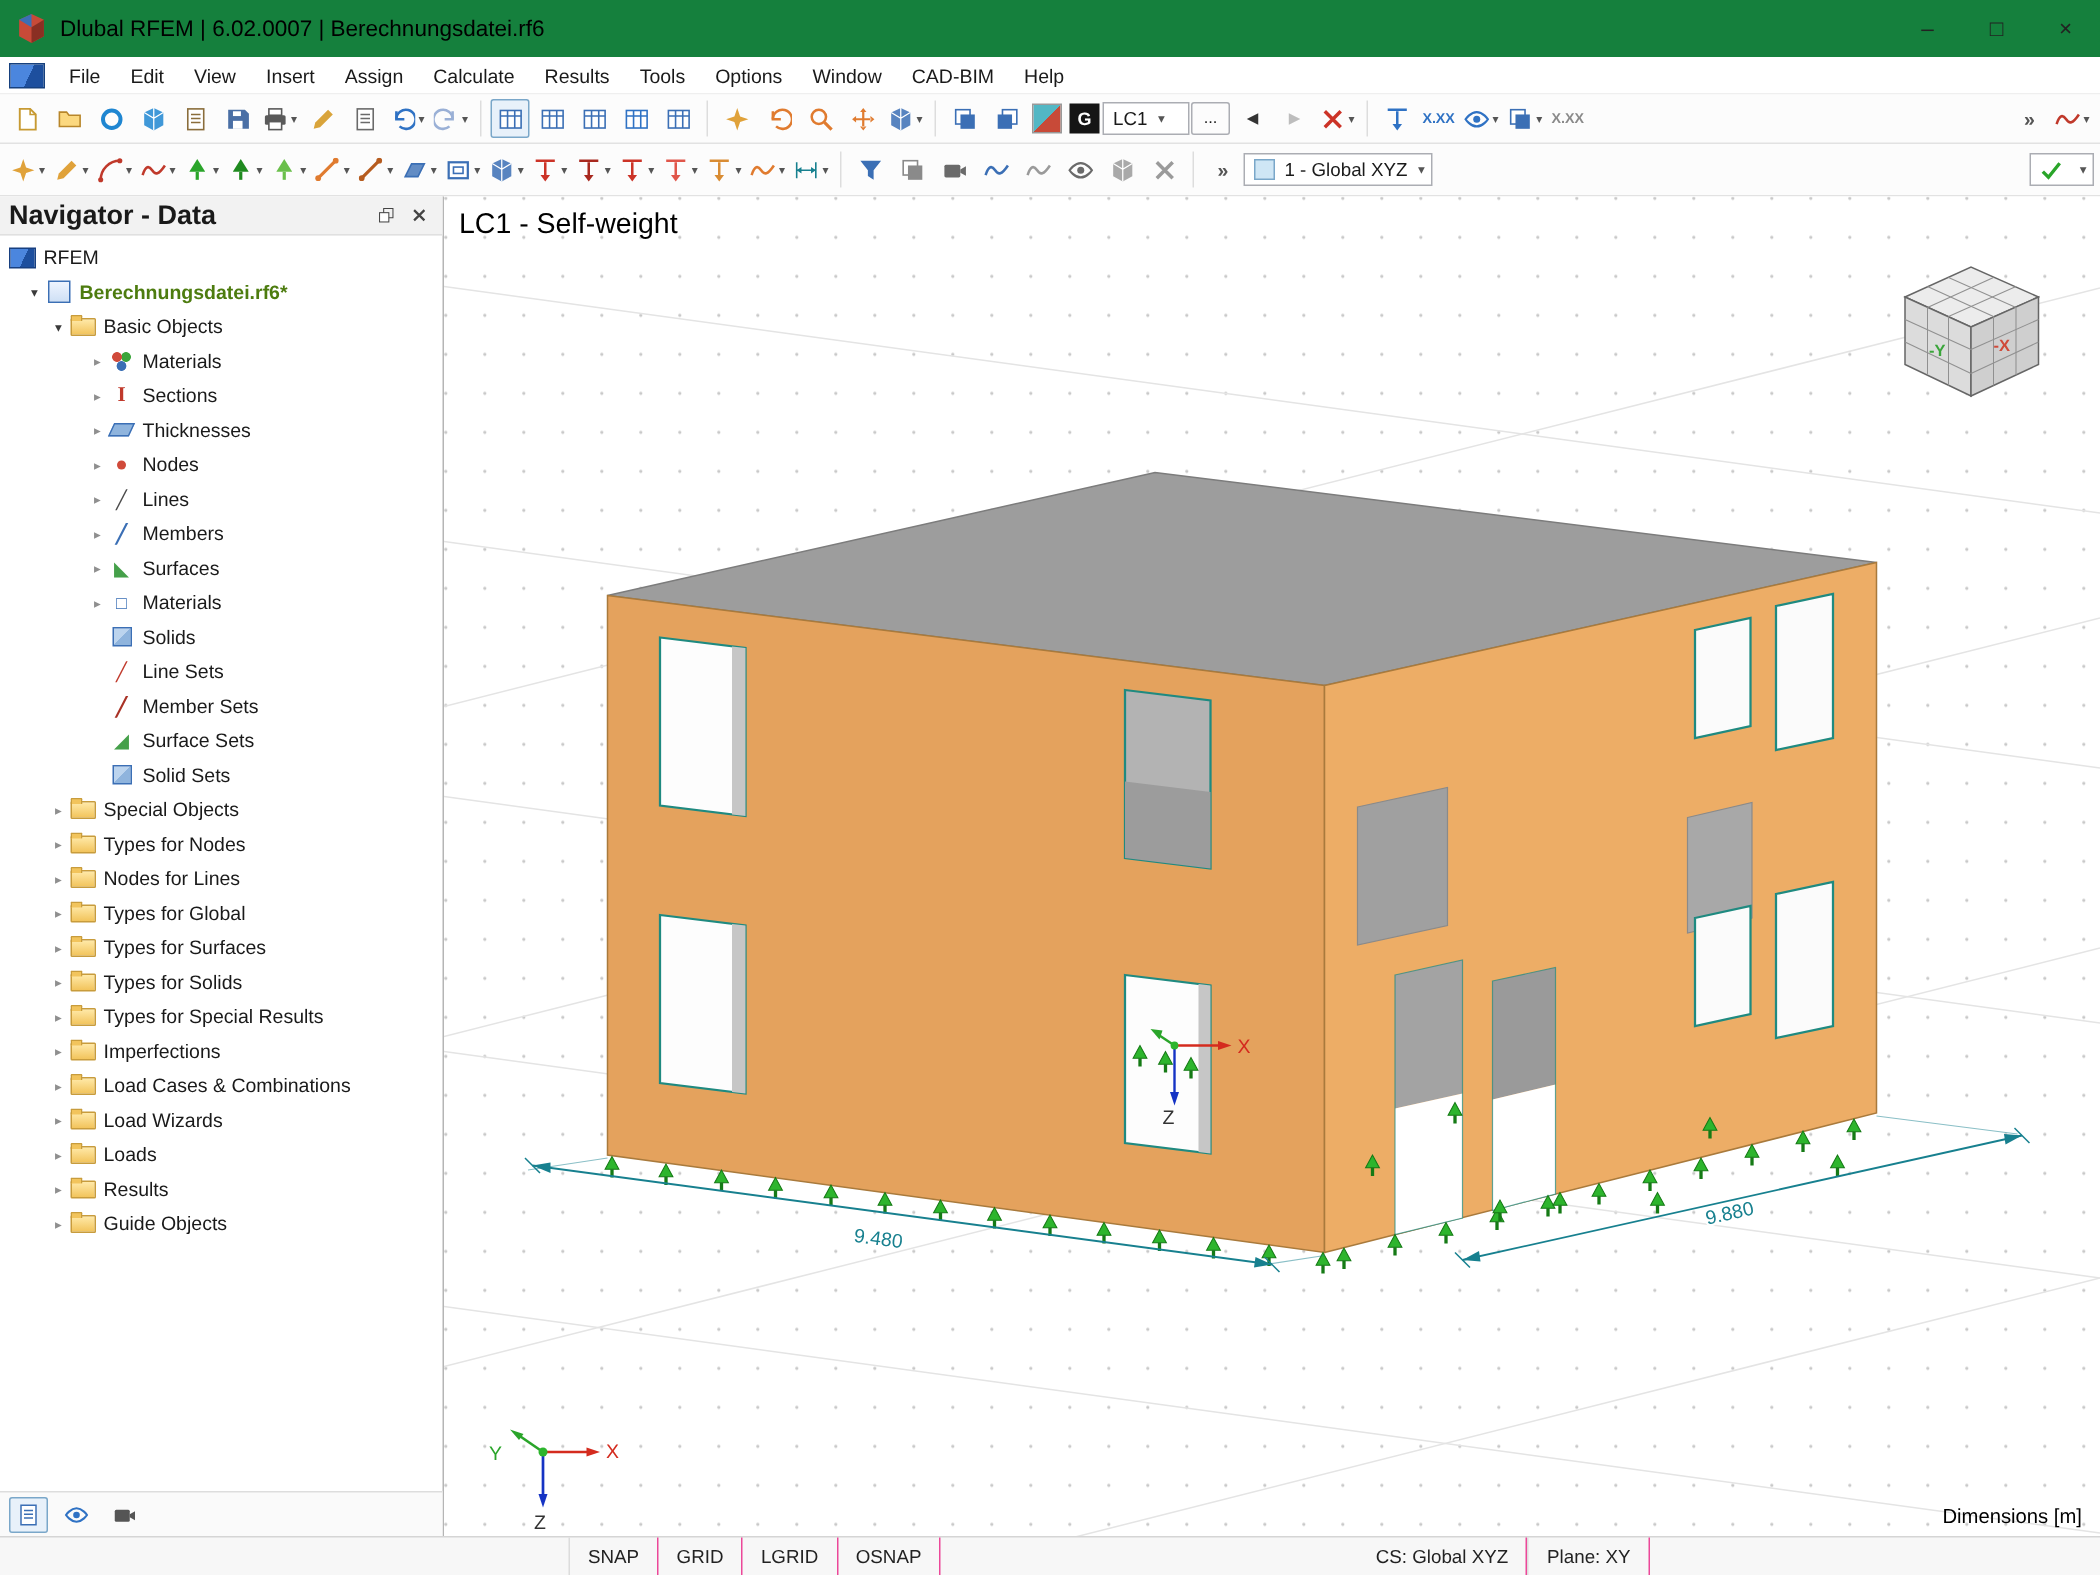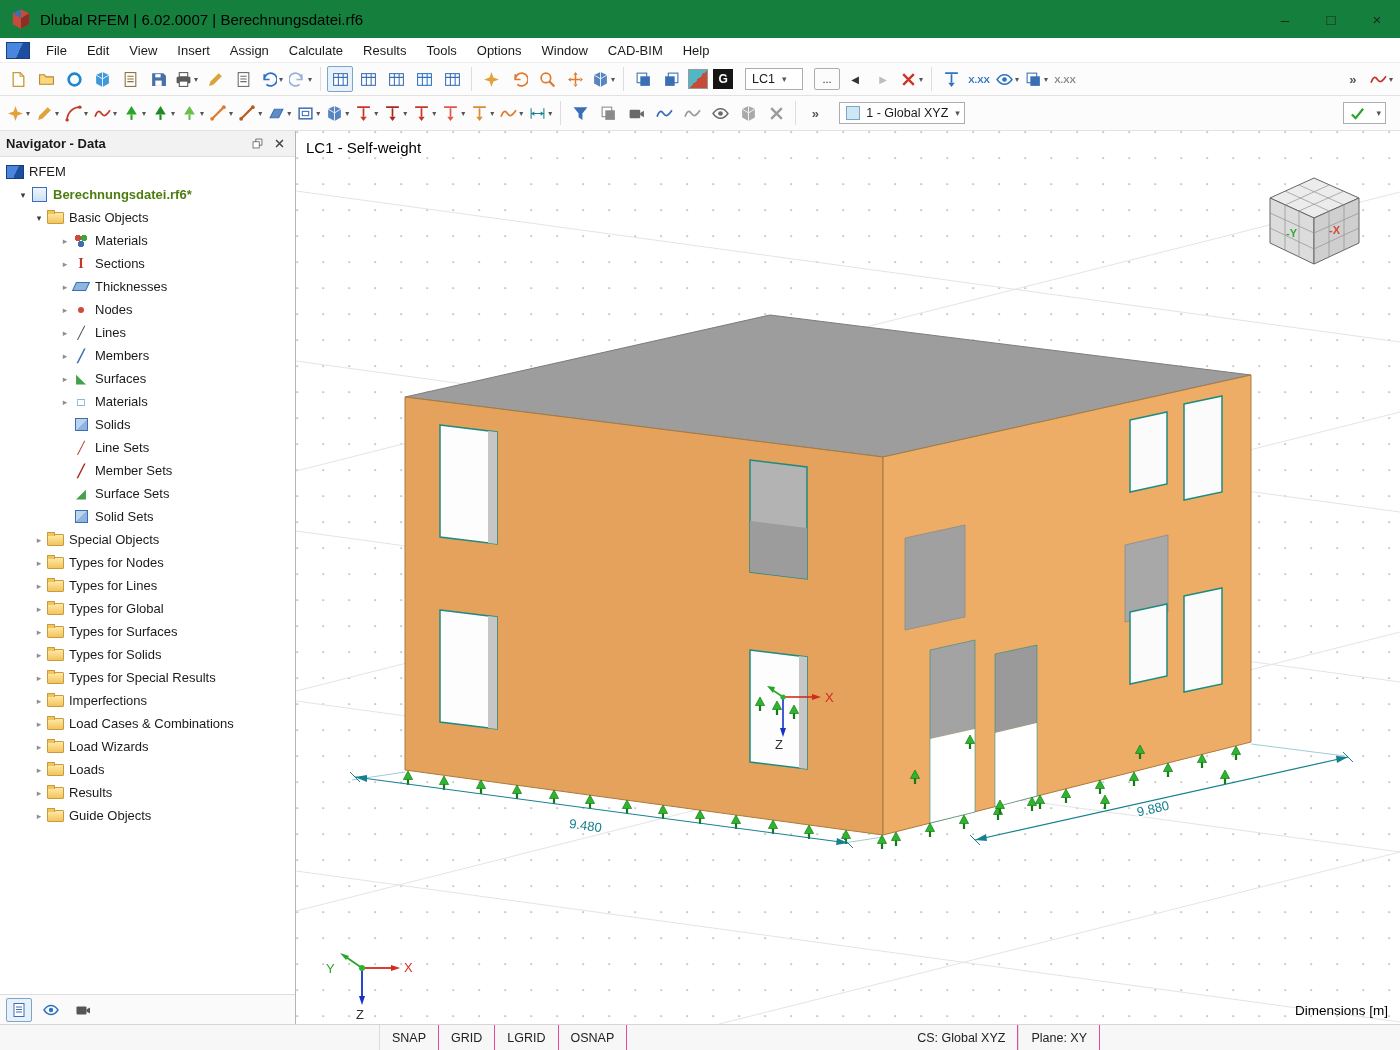--- a/index.html
+++ b/index.html
@@ -34,36 +34,36 @@
   .tb.ovf{font-size:13px;color:#555;font-weight:700}
   .dd{font-size:8px;color:#555;margin-left:2px}
   .tsep{width:1px;height:24px;background:#ddd;margin:0 5px;flex:0 0 1px}
   .nav-arrow{font-size:10px;color:#333}
   .nav-arrow.disabled{color:#bdbdbd}
   .swatch{width:20px;height:20px;border:1px solid #999;margin:0 3px;
     background:linear-gradient(135deg,#52b7c4 50%,#c84a38 50%)}
   .g-badge{width:20px;height:20px;background:#151515;color:#fff;display:inline-flex;
     align-items:center;justify-content:center;font-size:12px;font-weight:700;margin:0 2px}
   .combo{display:inline-flex;align-items:center;height:22px;background:#fff;border:1px solid #abadb3;
-    font-size:12.5px;padding:0 4px 0 6px;margin:0 10px;white-space:nowrap}
+    font-size:12.5px;padding:0 4px 0 6px;margin:0 0;white-space:nowrap}
   .combo .dd{margin-left:7px;font-size:9px}
   .cs-chip{width:14px;height:14px;background:#cfe6f5;border:1px solid #7aa7c9;margin-right:6px}
   .chk-chip{width:15px;height:15px;margin-right:4px;color:#2aa52a}
   .chk-chip svg{width:15px;height:15px}
   .tb-right{margin-left:auto;display:flex;align-items:center}
 
   
   .main{flex:1 1 auto;display:flex;min-height:0}
 
   
   .navigator{flex:0 0 296px;width:296px;border-right:1px solid #b5b5b5;display:flex;
     flex-direction:column;background:#fff;min-height:0}
   .nav-header{flex:0 0 26px;background:#f2f2f2;display:flex;align-items:center;
     padding:0 6px;border-bottom:1px solid #e0e0e0}
-  .nav-title{font-weight:700;font-size:13px}
+  .nav-title{font-weight:700;font-size:18px}
   .nv-btn{margin-left:auto;width:20px;height:18px;display:inline-flex;align-items:center;justify-content:center;color:#444}
   .nv-btn + .nv-btn{margin-left:2px}
   .nv-btn svg{width:11px;height:11px}
   .tree{flex:1 1 auto;overflow:hidden;padding-top:3px}
   .trow{height:23px;display:flex;align-items:center;font-size:13px;white-space:nowrap}
   .chev{flex:0 0 14px;text-align:center;color:#8f8f8f;font-size:9px}
   .chev.open{color:#3a3a3a}
   .p-rfem{padding-left:6px}
   .p-file{padding-left:16px}
   .p-l1{padding-left:32px}
@@ -98,21 +98,21 @@
   .ic-surfacesets{color:#45a04a;font-size:13px}
   .nav-bottom{flex:0 0 30px;border-top:1px solid #ddd;display:flex;align-items:center;
     gap:6px;padding:0 6px;background:#fafafa}
   .nb-btn{width:26px;height:24px;display:inline-flex;align-items:center;justify-content:center;border-radius:2px}
   .nb-btn svg{width:16px;height:16px}
   .nb-btn.active{border:1px solid #7aa7c9;background:#e8f1fa}
 
   
   .viewport{flex:1 1 auto;position:relative;background:#fff;min-width:0}
   .scene{position:absolute;inset:0}
-  .vp-lc{position:absolute;top:8px;left:10px;font-size:15px;color:#000}
+  .vp-lc{position:absolute;top:8px;left:10px;font-size:19px;color:#000}
   .vp-dims{position:absolute;bottom:6px;right:12px;font-size:13.5px;color:#000}
 
   
   .statusbar{flex:0 0 26px;display:flex;align-items:stretch;background:#f7f7f7;
     border-top:1px solid #d5d5d5;font-size:12.5px;color:#222}
   .sb-seg{display:flex;align-items:center;padding:0 12px;border-right:1px solid #ec4899}
   .sb-spacer{flex:0 0 380px;border-right:1px solid #dcdcdc}
   .sb-fill{flex:1 1 auto}
   .sb-end{flex:0 0 300px}
 </style>
@@ -715,21 +715,21 @@
           <span class="tlabel">Special Objects</span>
         </div>
         <div class="trow p-l1">
           <span class="chev">▸</span>
           <span class="ti ic-folder"></span>
           <span class="tlabel">Types for Nodes</span>
         </div>
         <div class="trow p-l1">
           <span class="chev">▸</span>
           <span class="ti ic-folder"></span>
-          <span class="tlabel">Types for Lines</span>
+          <span class="tlabel">Nodes for Lines</span>
         </div>
         <div class="trow p-l1">
           <span class="chev">▸</span>
           <span class="ti ic-folder"></span>
           <span class="tlabel">Types for Global</span>
         </div>
         <div class="trow p-l1">
           <span class="chev">▸</span>
           <span class="ti ic-folder"></span>
           <span class="tlabel">Types for Surfaces</span>

